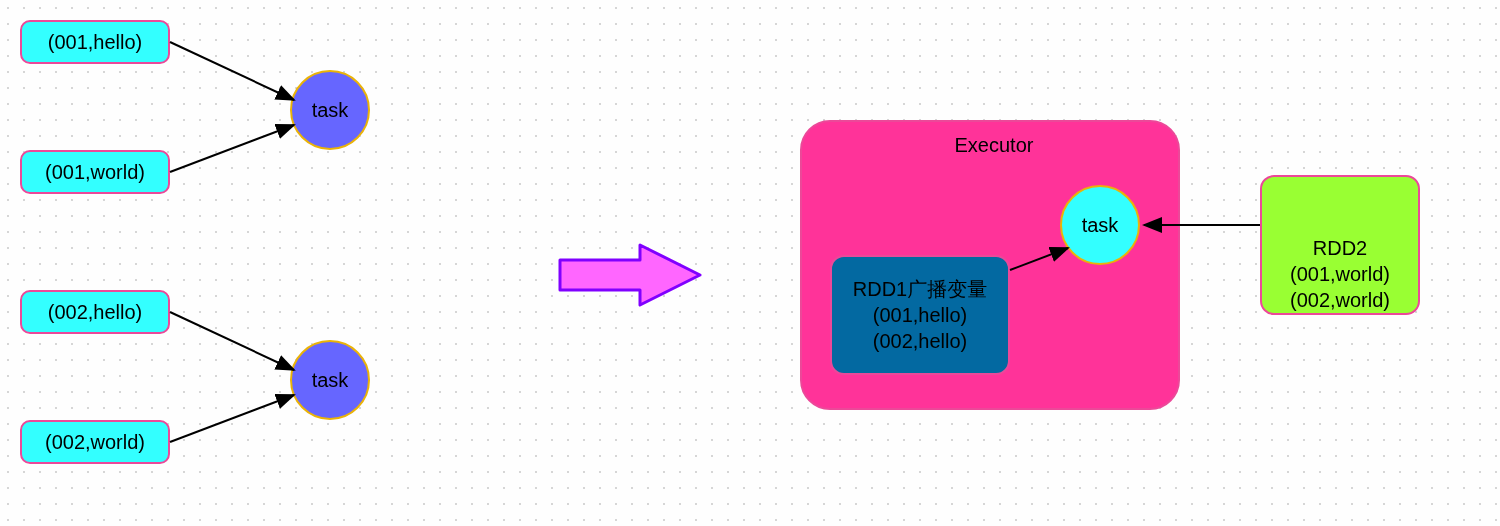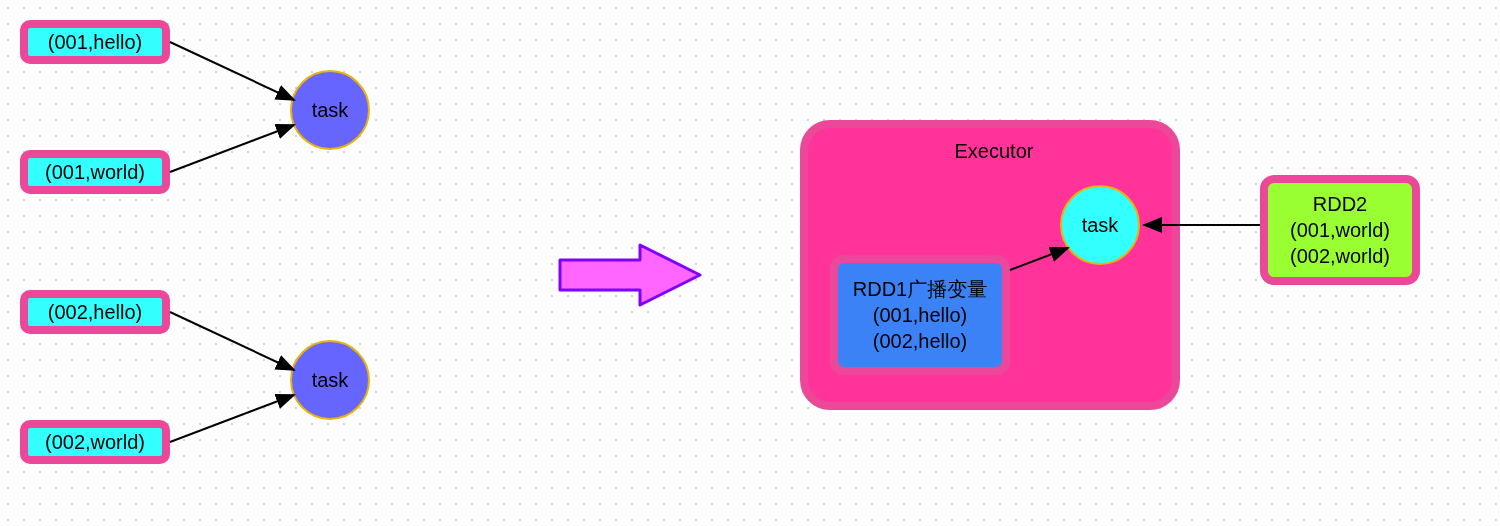--- a/index.html
+++ b/index.html
@@ -18,31 +18,31 @@
   .node {
     position: absolute;
     box-sizing: border-box;
     display: flex;
     align-items: center;
     justify-content: center;
     text-align: center;
     line-height: 1.3;
   }
   .rect {
-    border: 8px solid #ec4899;
+    border: 2px solid #ec4899;
     border-radius: 10px;
   }
   .circle {
     border: 2px solid #eab308;
     border-radius: 50%;
   }
   .cyan-fill { background: #33FFFF; }
   .purple-fill { background: #6666FF; }
   .pink-fill { background: #FF3399; }
-  .skyblue-fill { background: #3b82f6; }
+  .skyblue-fill { background: #0369a1; }
   .green-fill { background: #99FF33; }
   svg.wires {
     position: absolute;
     left: 0; top: 0;
     width: 1500px;
     height: 526px;
     pointer-events: none;
   }
   .multi {
     white-space: pre;
@@ -86,21 +86,21 @@
 <div class="node rect skyblue-fill multi" style="left:830px; top:255px; width:180px; height:120px; border-radius:14px;">
   <span>RDD1广播变量
 (001,hello)
 (002,hello)</span>
 </div>
 
 <div class="node circle cyan-fill" style="left:1060px; top:185px; width:80px; height:80px;">
   <span>task</span>
 </div>
 
-<div class="node rect green-fill multi" style="left:1260px; top:175px; width:160px; height:110px; border-radius:14px;">
+<div class="node rect green-fill multi" style="left:1260px; top:175px; width:160px; height:140px; border-radius:14px;align-items:flex-end;">
   <span>RDD2
 (001,world)
 (002,world)</span>
 </div>
 
 <svg class="wires">
   <defs>
     <marker id="arrowhead" markerWidth="10" markerHeight="8" refX="9" refY="4" orient="auto">
       <polygon points="0 0, 10 4, 0 8" fill="#000"></polygon>
     </marker>

